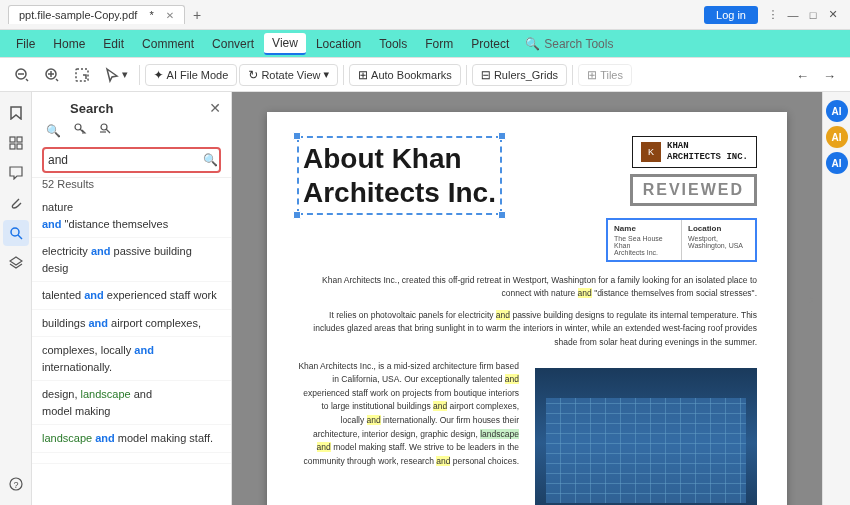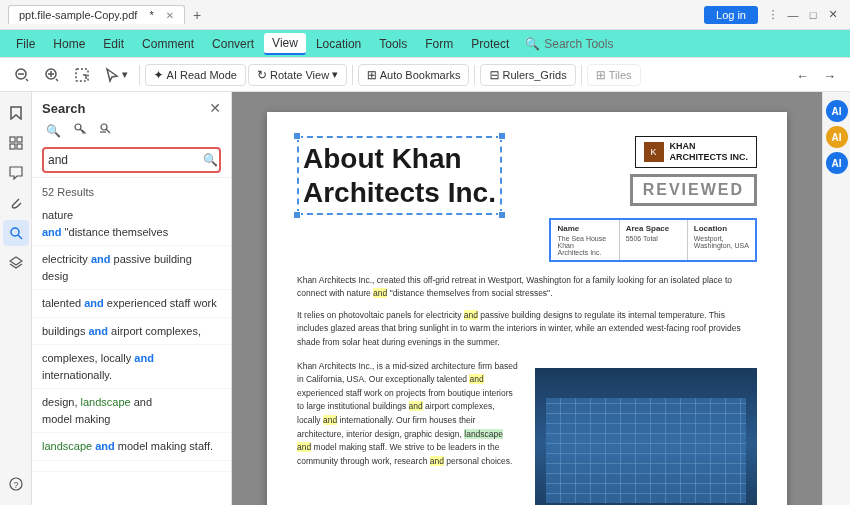--- a/index.html
+++ b/index.html
@@ -96,21 +96,21 @@
       display: flex;
       flex-direction: column;
       overflow: hidden;
     }
     .search-header {
       display: flex;
       align-items: center;
       justify-content: space-between;
       padding: 8px 10px 4px;
     }
-    .search-title { font-size: 13px; font-weight: 600; color: #333; }
+    .search-title { font-size: 13px; font-weight: 600; color: #333; margin-left: 28px; }
     .search-close { background: none; border: none; font-size: 14px; cursor: pointer; color: #666; }
     .search-toolbar { display: flex; align-items: center; gap: 4px; padding: 0 10px 6px; }
     .search-tool-btn { background: none; border: none; cursor: pointer; font-size: 12px; color: #666; padding: 2px 4px; border-radius: 3px; }
 
     
     .search-input-area {
       margin: 0 10px 4px;
       border: 2px solid #e05a5a;
       border-radius: 4px;
       padding: 4px;
@@ -128,21 +128,21 @@
       color: #333;
       background: transparent;
     }
     .search-go-btn { background: none; border: none; cursor: pointer; font-size: 12px; color: #666; }
     .search-options {
       padding: 4px 2px 2px;
     }
     .search-option { font-size: 11px; color: #333; padding: 1px 0; display: flex; align-items: center; gap: 4px; cursor: pointer; }
     .search-option input[type=checkbox] { width: 11px; height: 11px; }
 
-    .results-count { padding: 8px 10px 4px; font-size: 11px; color: #555; border-top: 1px solid #f0f0f0; }
+    .results-count { padding: 0 10px 4px; font-size: 11px; color: #555; border-top: 1px solid #f0f0f0; }
 
     
     .results-list {
       overflow-y: auto;
       flex: 1;
     }
     .result-item {
       padding: 5px 10px;
       border-bottom: 1px solid #f5f5f5;
       cursor: pointer;
@@ -209,21 +209,21 @@
     .logo-icon {
       width: 20px;
       height: 20px;
       background: #8B4513;
       display: flex;
       align-items: center;
       justify-content: center;
       color: #fff;
       font-size: 9px;
     }
-    .logo-text { font-size: 9px; font-weight: 700; color: #1a1a1a; line-height: 1.2; }
+    .logo-text { font-size: 9px; font-weight: 700; color: #1a1a1a; line-height: 1.2; font-family: Liberation Mono, monospace; }
     .reviewed-badge {
       border: 3px solid #888;
       padding: 4px 10px;
       font-size: 16px;
       font-weight: 700;
       color: #888;
       letter-spacing: 2px;
     }
     .info-table {
       display: flex;
@@ -239,21 +239,21 @@
     .info-cell:last-child { border-right: none; }
     .info-label { font-weight: 700; color: #333; margin-bottom: 2px; }
     .info-value { color: #555; font-size: 7px; }
 
     .pdf-body-cols {
       display: flex;
       gap: 16px;
       margin-top: 10px;
     }
     .pdf-col { flex: 1; }
-    .pdf-text { font-size: 8.5px; color: #333; line-height: 1.6; margin-bottom: 8px; }
+    .pdf-text { font-size: 8.5px; color: #333; line-height: 1.6; margin-bottom: 8px; text-align: right; }
     .pdf-highlight { background: #ffff99; }
     .pdf-image {
       width: 100%;
       height: 150px;
       background: linear-gradient(135deg, #1a3a5c 0%, #2a6496 40%, #4a90a4 70%, #6ab0c0 100%);
       margin-top: 8px;
       display: flex;
       align-items: flex-end;
       justify-content: flex-end;
       overflow: hidden;
@@ -388,21 +388,21 @@
   </button>
   <button class="toolbar-btn">
     <svg width="16" height="16" viewBox="0 0 16 16">
         <polygon points="3,2 13,9 8,10 6,14" fill="none" stroke="#555" stroke-width="1.5"></polygon>
       </svg>
     <span>▾</span>
   </button>
   <div class="toolbar-divider"></div>
   <div class="toolbar-feature">
     <span class="icon">✦</span>
-    <span>AI Read Mode</span>
+    <span>AI File Mode</span>
   </div>
   <div class="toolbar-feature">
     <span class="icon">↻</span>
     <span>Rotate View</span>
     <span>▾</span>
   </div>
   <div class="toolbar-divider"></div>
   <div class="toolbar-feature">
     <span class="icon">⊞</span>
     <span>Auto Bookmarks</span>
@@ -551,24 +551,20 @@
               <div class="logo-icon">K</div>
               <div class="logo-text">KHAN<br>ARCHITECTS INC.</div>
             </div>
             <div class="reviewed-badge">REVIEWED</div>
             <div class="info-table">
               <div class="info-cell">
                 <div class="info-label">Name</div>
                 <div class="info-value">The Sea House Khan<br>Architects Inc.</div>
               </div>
               <div class="info-cell">
-                <div class="info-label">Area Space</div>
-                <div class="info-value">5506 Total</div>
-              </div>
-              <div class="info-cell">
                 <div class="info-label">Location</div>
                 <div class="info-value">Westport,<br>Washington, USA</div>
               </div>
             </div>
           </div>
         </div>
 
         <p class="pdf-text">
           Khan Architects Inc., created this off-grid retreat in Westport, Washington for a family looking for an isolated place to connect with nature 
           <span class="pdf-highlight">and</span> "distance themselves from social stresses".

